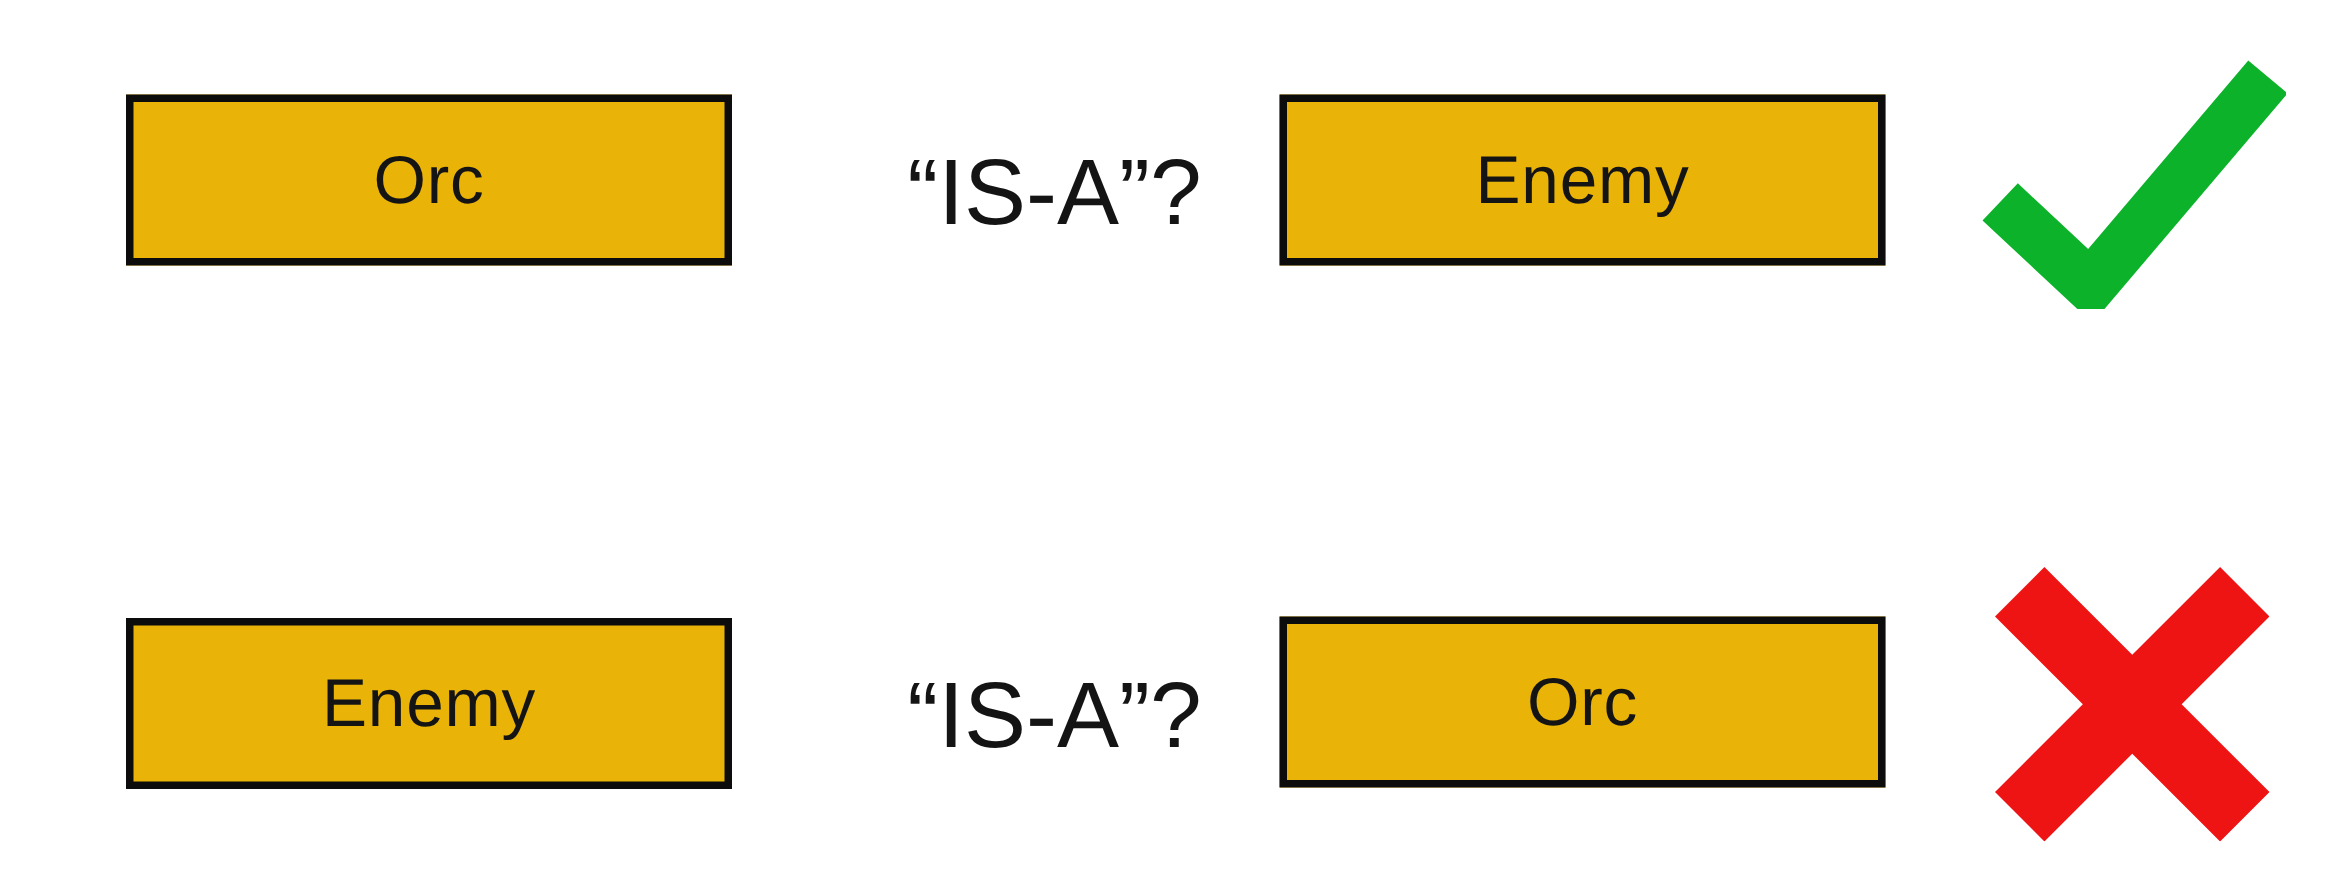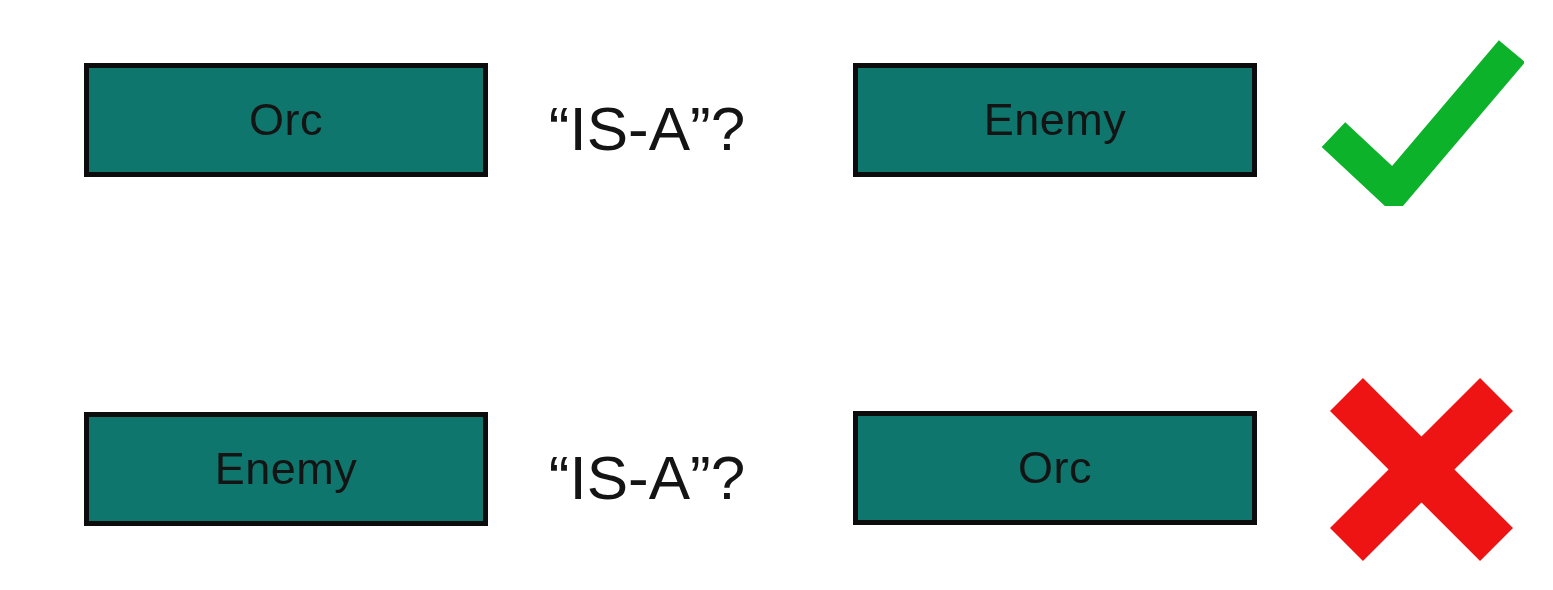--- a/index.html
+++ b/index.html
@@ -9,33 +9,33 @@
     height: 590px;
     background: #ffffff;
     overflow: hidden;
     font-family: "Liberation Sans", "DejaVu Sans", sans-serif;
   }
   .class-box {
     position: absolute;
     width: 394px;              
     height: 104px;
     border: 5px solid #0c0c0c;
-    background: #0f766e;
+    background: #eab308;
     display: flex;
     align-items: center;
     justify-content: center;
   }
   .class-box span {
     font-size: 45px;
     color: #141414;
     letter-spacing: 0.5px;
   }
   .relation {
     position: absolute;
-    left: 512px;
+    left: 568px;
     width: 270px;
     text-align: center;
     font-size: 62px;
     line-height: 62px;
     color: #141414;
   }
   .verdict-svg { position: absolute; display: block; }
 
   
   .r1-left  { left: 84px;  top: 63px; }

